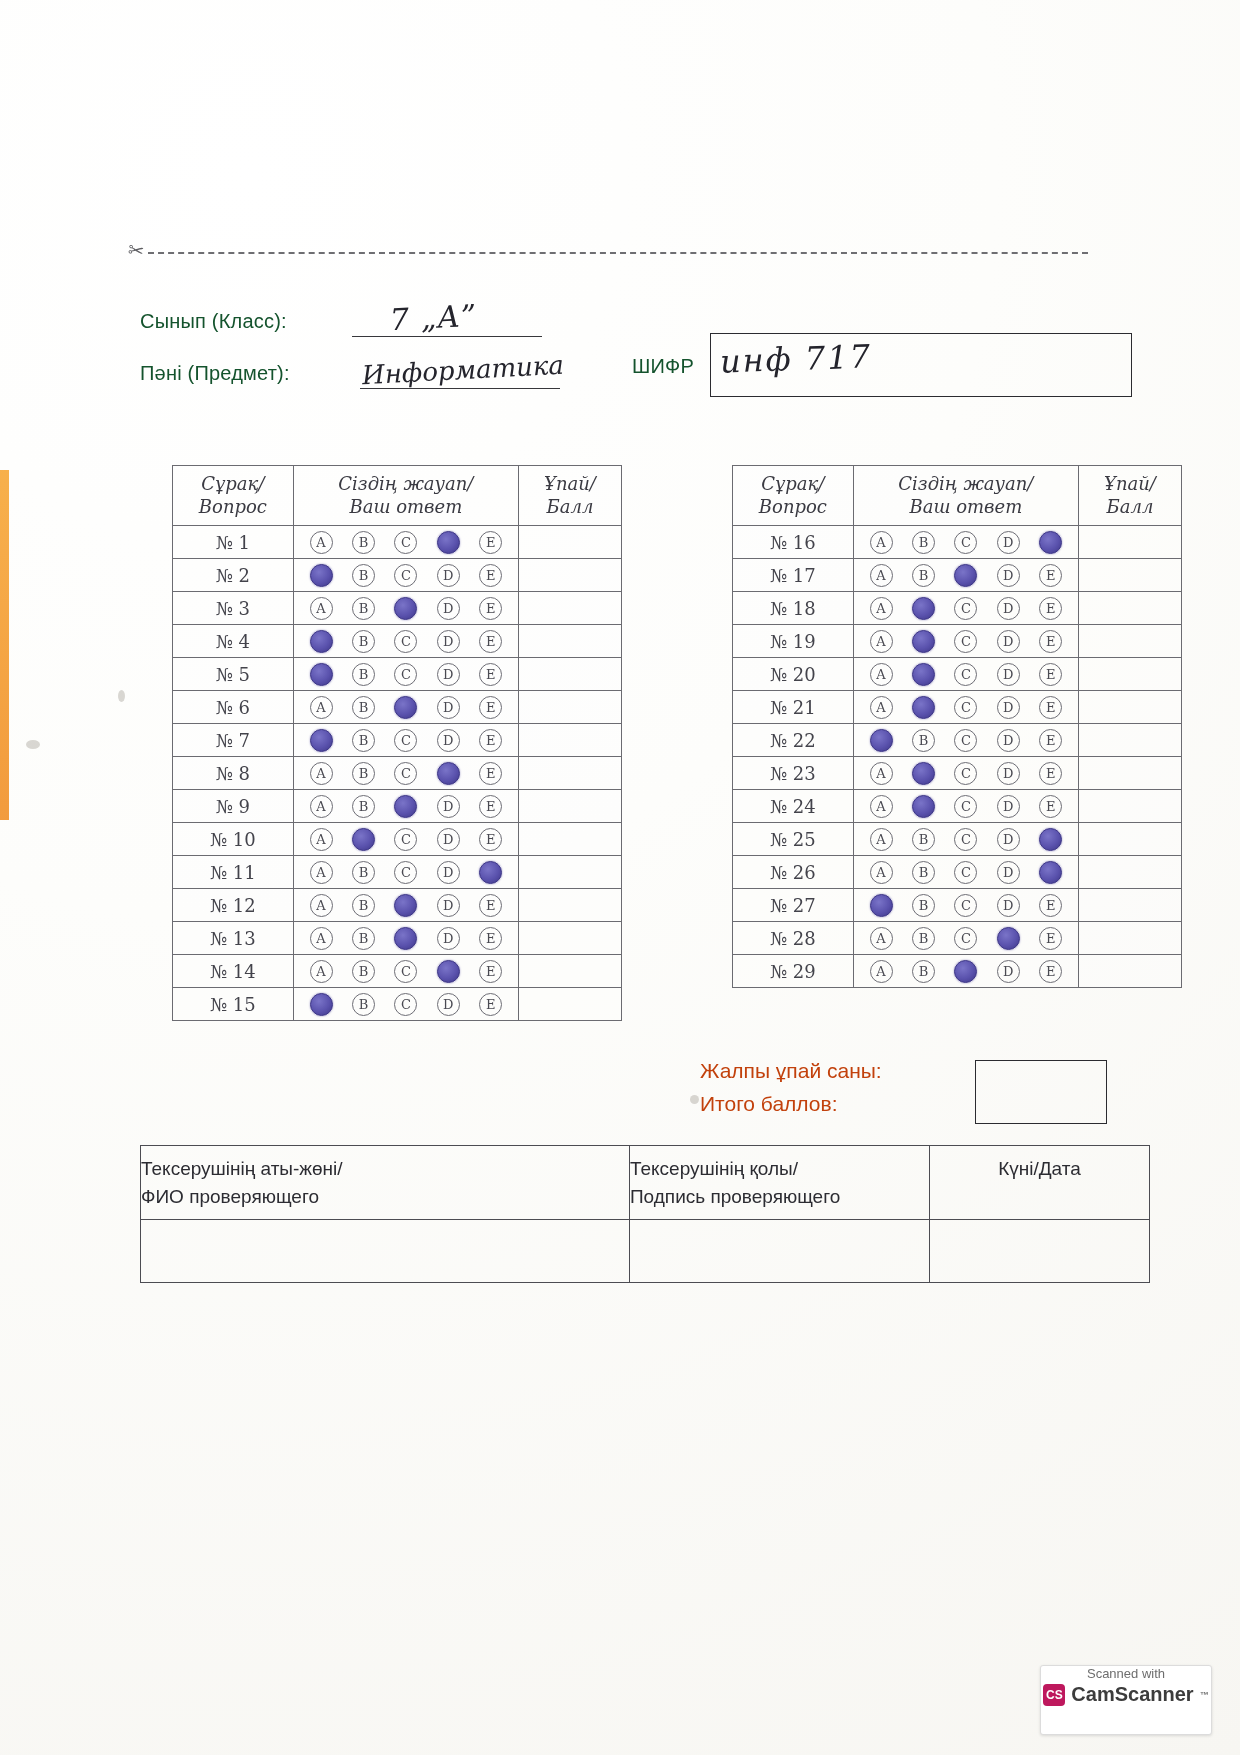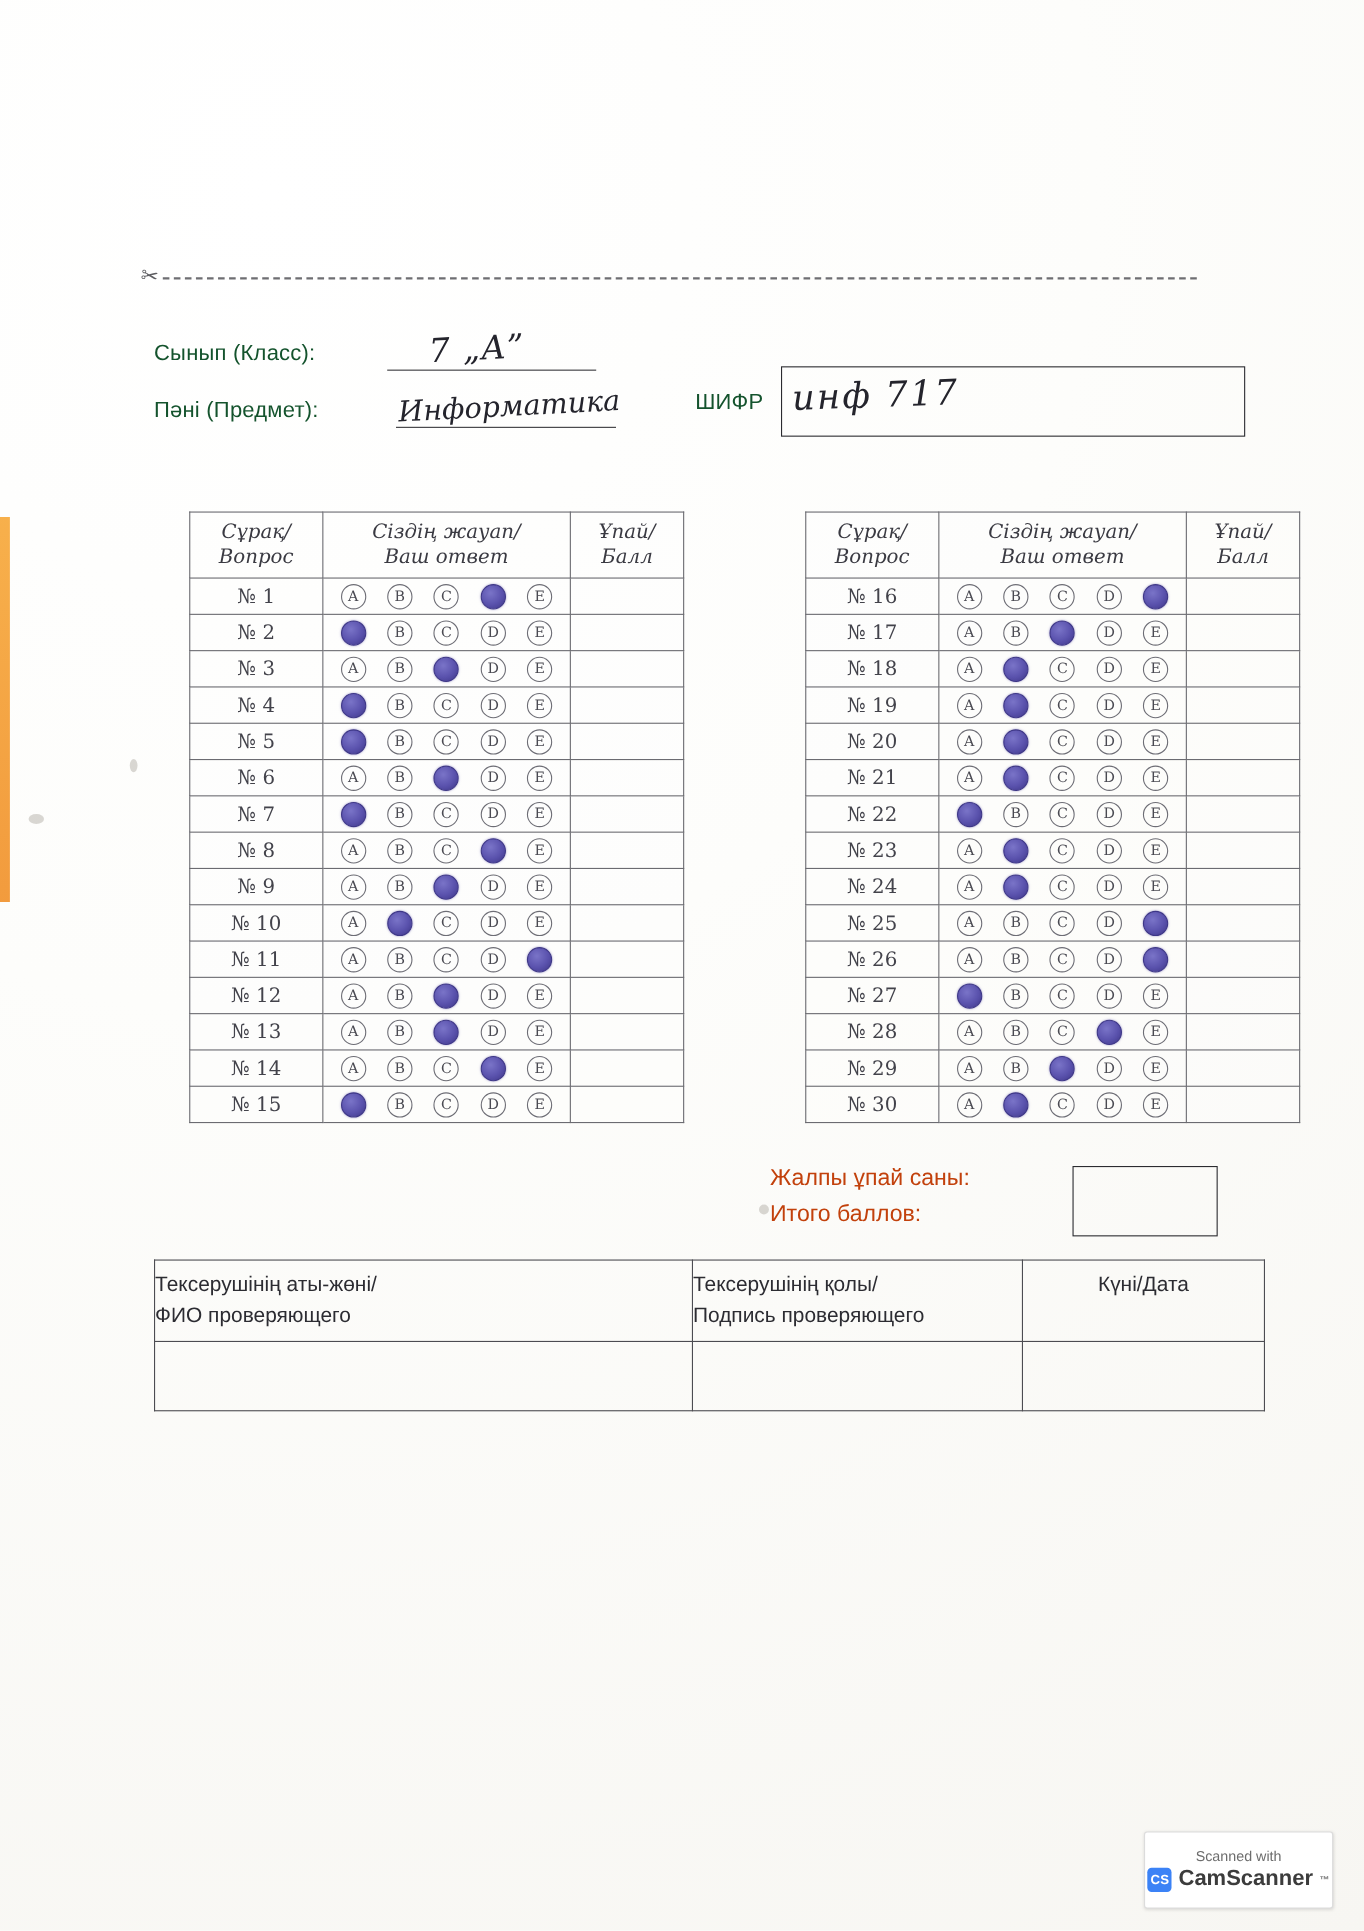--- a/index.html
+++ b/index.html
@@ -131,26 +131,26 @@
     vertical-align:top;
     line-height:1.45;
   }
   .btable .r2 td{height:44px;}
 
   
   .cs{
     position:absolute;left:1040px;top:1665px;width:170px;height:68px;
     background:#ffffff;border:1px solid #dcdcdc;border-radius:3px;
     box-shadow:0 1px 3px rgba(0,0,0,.12);
-    display:flex;flex-direction:column;align-items:center;justify-content:center;
+    display:flex;flex-direction:column;align-items:center;
   }
   .cs .t1{font-size:13px;color:#6d6d6d;margin-bottom:2px;}
   .cs .t2{display:flex;align-items:center;gap:6px;font-size:20px;font-weight:bold;color:#3c3c3c;}
   .cs-logo{
-    width:22px;height:22px;border-radius:4px;background:#3b82f6;color:#fff;
+    width:22px;height:22px;border-radius:4px;background:#be185d;color:#fff;
     font-size:12px;font-weight:bold;display:flex;align-items:center;justify-content:center;
   }
   .cs .tm{font-size:9px;vertical-align:super;color:#6d6d6d;}
 </style>
 </head>
 <body>
 
 <div class="page-bg"></div>
 <div class="left-edge"></div>
 <div class="speck" style="left:118px;top:690px;width:7px;height:12px;"></div>
@@ -581,33 +581,20 @@
           <div class="bubbles">
             <div class="bub">A</div>
             <div class="bub">B</div>
             <div class="bub filled">C</div>
             <div class="bub">D</div>
             <div class="bub">E</div>
           </div>
         </td>
         <td class="pcell"></td>
       </tr>
-      <tr>
-        <td class="qcell">№ 30</td>
-        <td class="acell">
-          <div class="bubbles">
-            <div class="bub">A</div>
-            <div class="bub filled">B</div>
-            <div class="bub">C</div>
-            <div class="bub">D</div>
-            <div class="bub">E</div>
-          </div>
-        </td>
-        <td class="pcell"></td>
-      </tr>
     </tbody>
 </table>
 
 <div class="totals">
   <div>Жалпы ұпай саны:</div>
   <div>Итого баллов:</div>
 </div>
 <div class="totbox"></div>
 
 <table class="btable">

